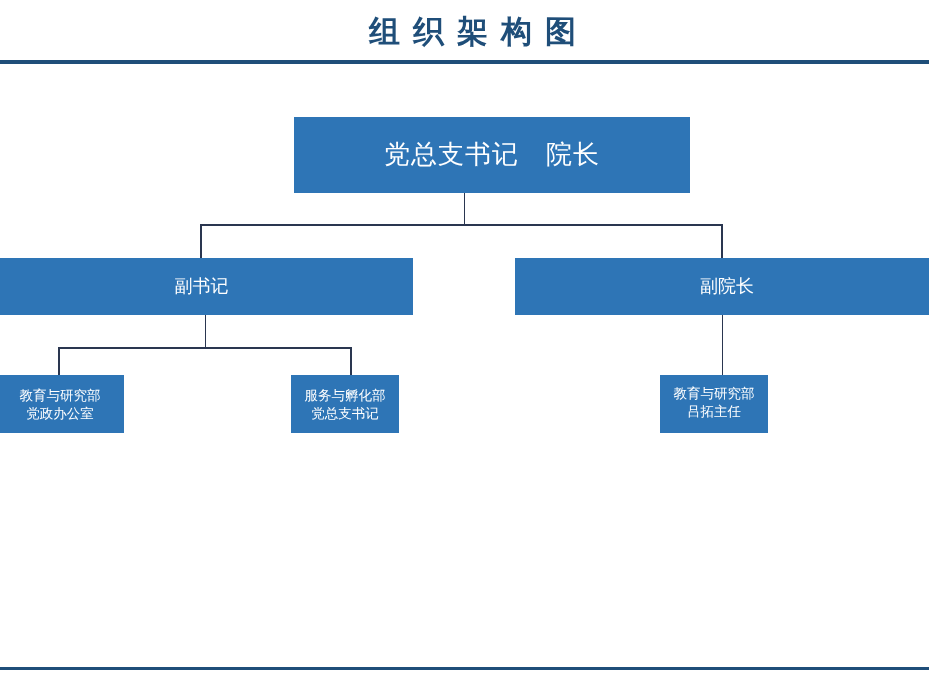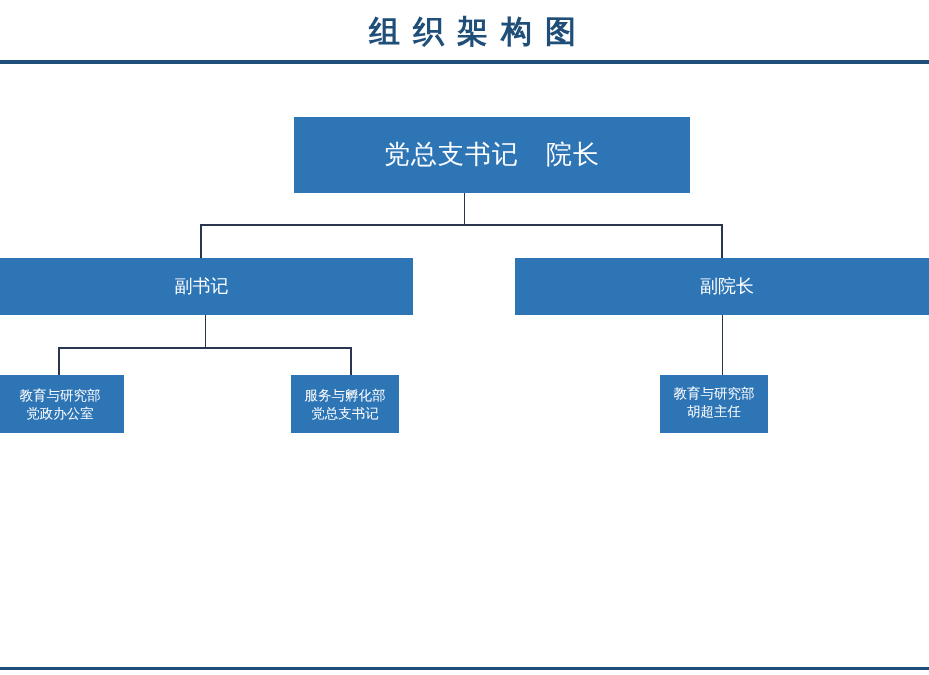--- a/index.html
+++ b/index.html
@@ -176,18 +176,18 @@
     <span class="line">党政办公室</span>
   </div>
 
   <div class="node node-l3 node-service">
     <span class="line">服务与孵化部</span>
     <span class="line">党总支书记</span>
   </div>
 
   <div class="node node-l3 node-education">
     <span class="line">教育与研究部</span>
-    <span class="line">胡超主任</span>
+    <span class="line">吕拓主任</span>
   </div>
 
   <div class="footer-rule"></div>
 
 </div>
 
 </body></html>

